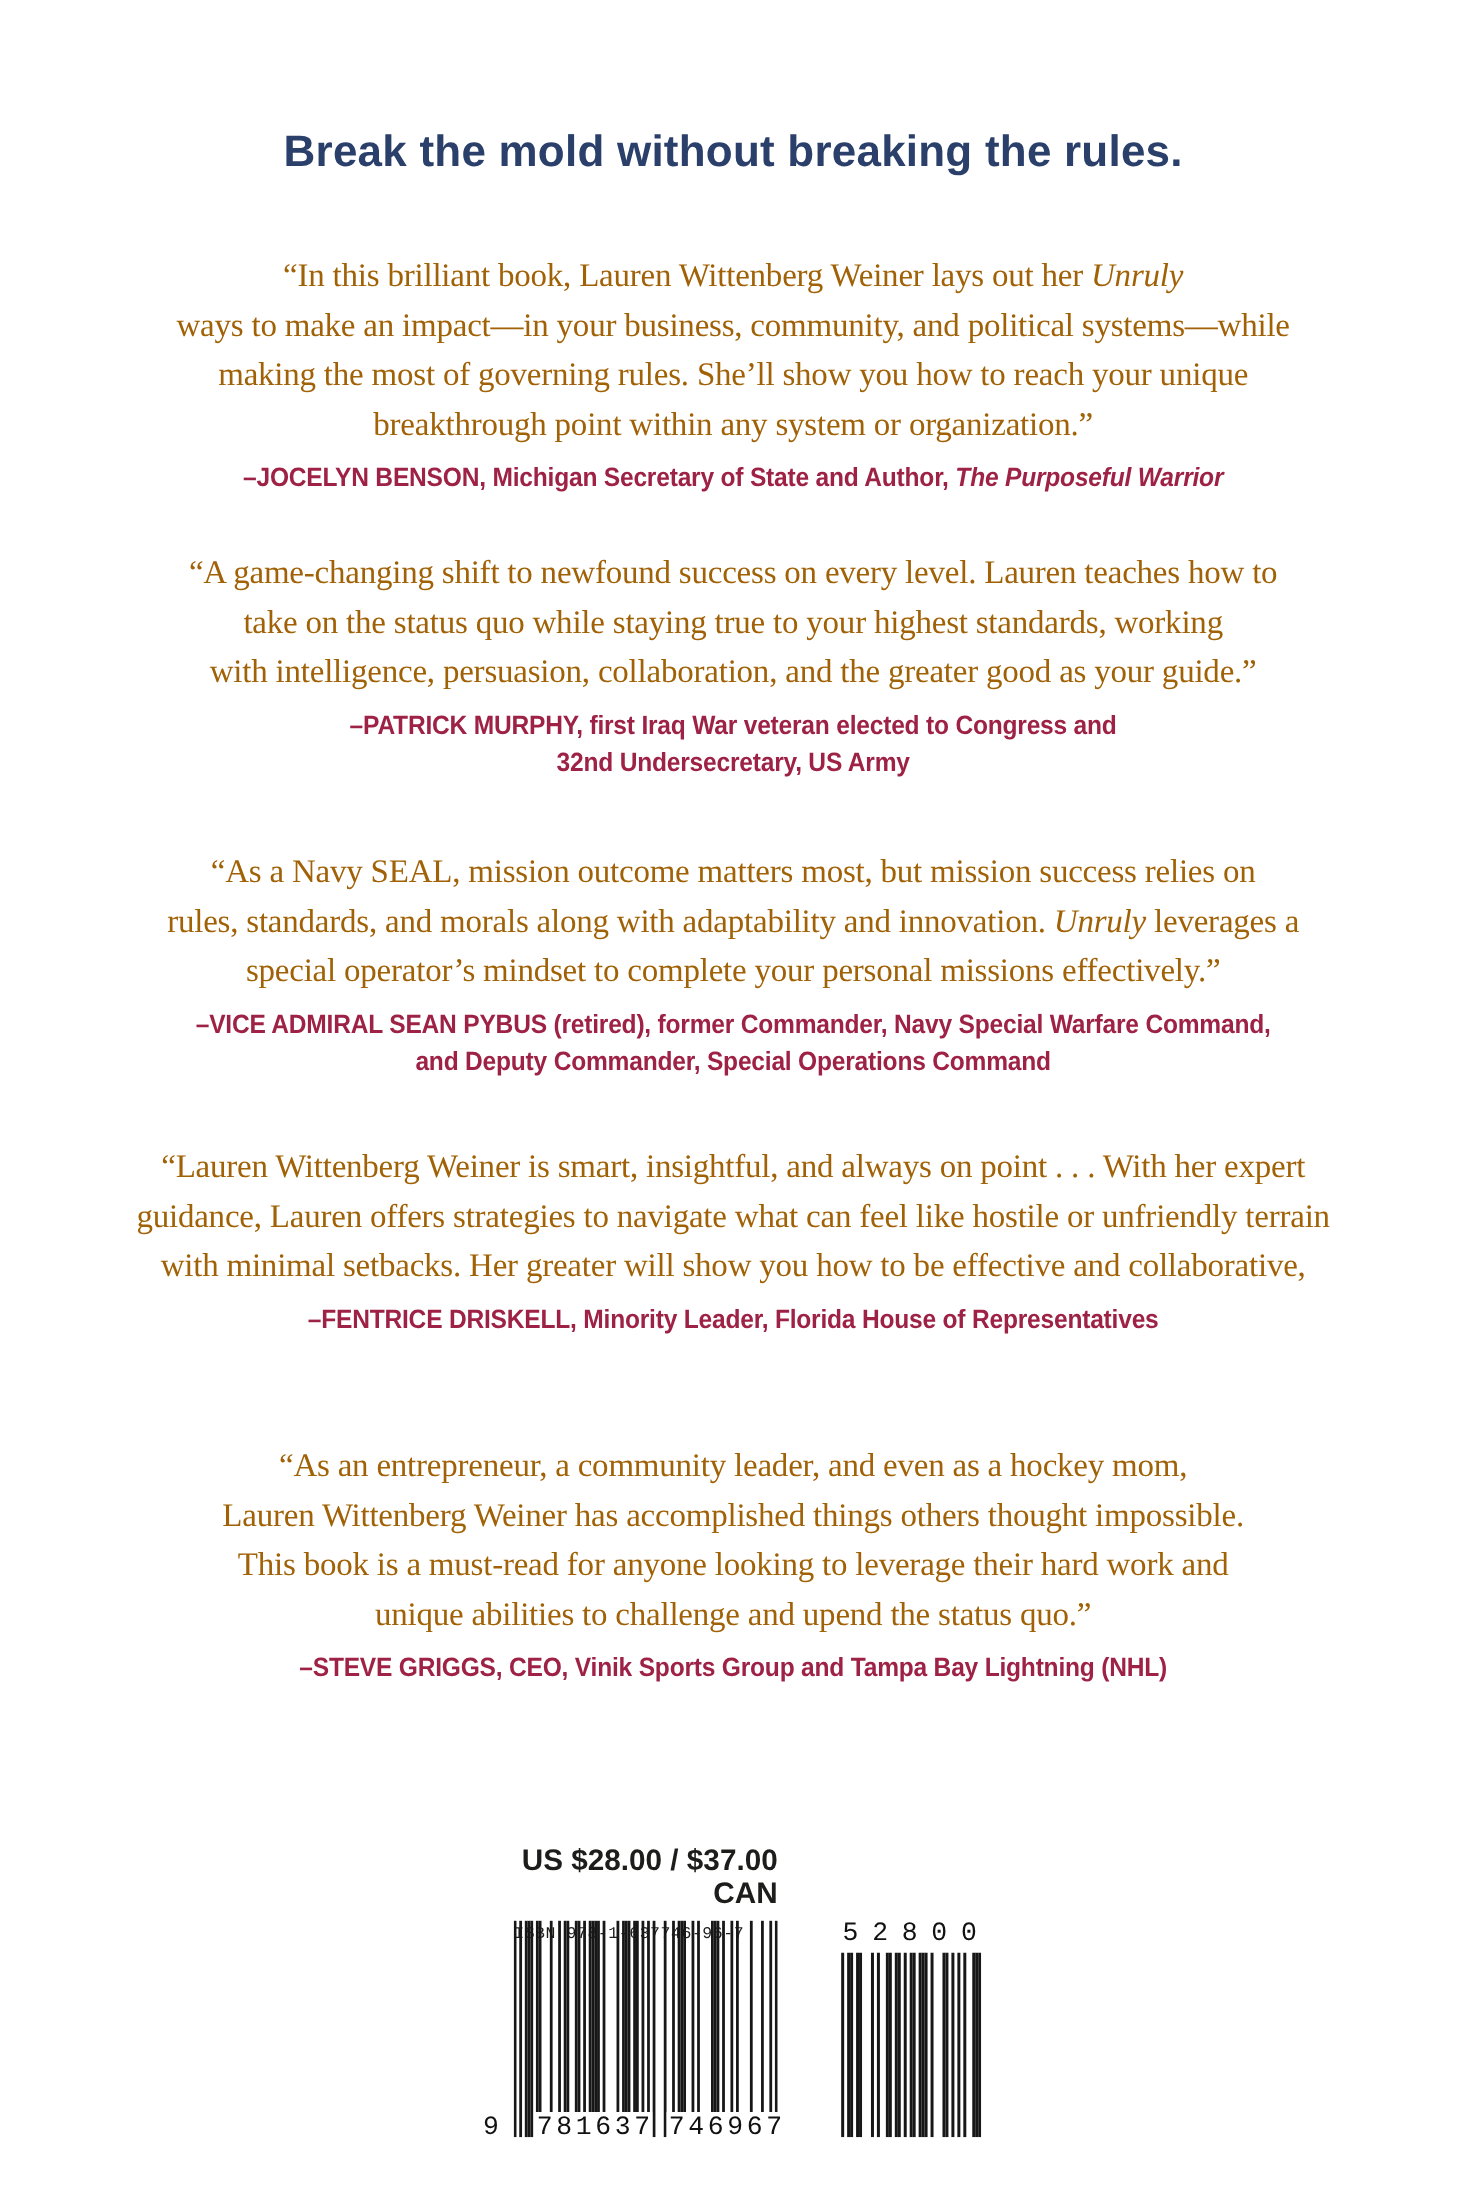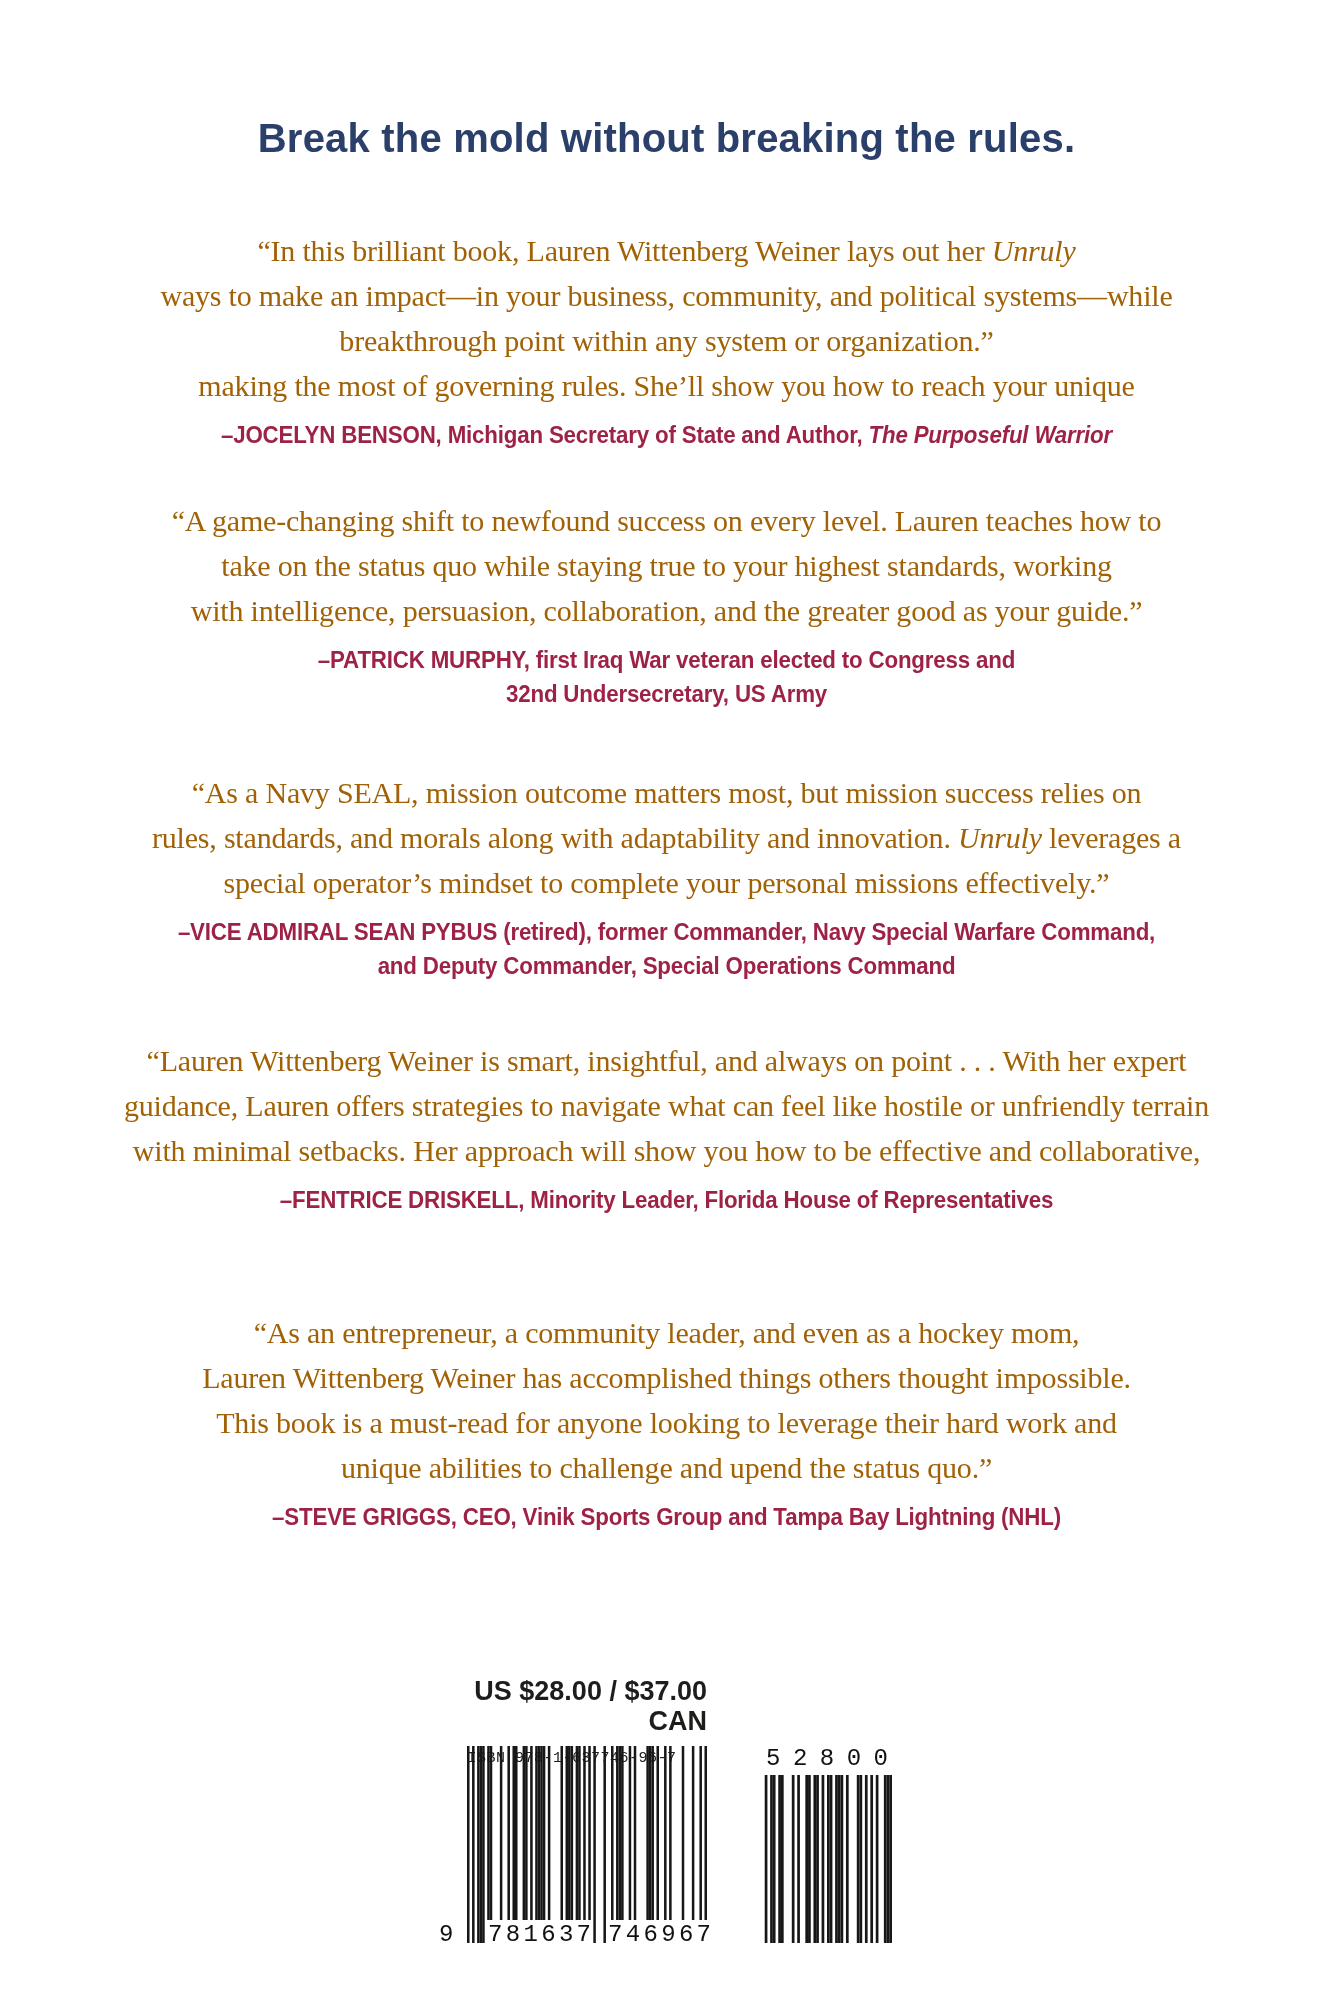--- a/index.html
+++ b/index.html
@@ -95,22 +95,22 @@
 
 <div class="page">
 
   <h1 class="headline">Break the mold without breaking the rules.</h1>
 
   <div class="quotes" id="quotes-list">
       <div class="quote-block">
         <div class="quote-text">
           <div class="q-line"><span>“In this brilliant book, Lauren Wittenberg Weiner lays out her </span><span class="it">Unruly</span></div>
           <div class="q-line"><span>ways to make an impact—in your business, community, and political systems—while</span></div>
+          <div class="q-line"><span>making the most of governing rules. She’ll show you how to reach your unique</span></div>
           <div class="q-line"><span>breakthrough point within any system or organization.”</span></div>
-          <div class="q-line"><span>making the most of governing rules. She’ll show you how to reach your unique</span></div>
         </div>
         <div class="attribution">
           <div class="q-line"><span>–JOCELYN BENSON, Michigan Secretary of State and Author, </span><span class="it">The Purposeful Warrior</span></div>
         </div>
       </div>
       <div class="quote-block">
         <div class="quote-text">
           <div class="q-line"><span>“A game-changing shift to newfound success on every level. Lauren teaches how to</span></div>
           <div class="q-line"><span>take on the status quo while staying true to your highest standards, working</span></div>
           <div class="q-line"><span>with intelligence, persuasion, collaboration, and the greater good as your guide.”</span></div>
@@ -128,21 +128,21 @@
         </div>
         <div class="attribution">
           <div class="q-line"><span>–VICE ADMIRAL SEAN PYBUS (retired), former Commander, Navy Special Warfare Command,</span></div>
           <div class="q-line"><span>and Deputy Commander, Special Operations Command</span></div>
         </div>
       </div>
       <div class="quote-block">
         <div class="quote-text">
           <div class="q-line"><span>“Lauren Wittenberg Weiner is smart, insightful, and always on point . . . With her expert</span></div>
           <div class="q-line"><span>guidance, Lauren offers strategies to navigate what can feel like hostile or unfriendly terrain</span></div>
-          <div class="q-line"><span>with minimal setbacks. Her approach will show you how to be effective and collaborative,</span></div>
+          <div class="q-line"><span>with minimal setbacks. Her greater will show you how to be effective and collaborative,</span></div>
         </div>
         <div class="attribution">
           <div class="q-line"><span>–FENTRICE DRISKELL, Minority Leader, Florida House of Representatives</span></div>
         </div>
       </div>
       <div class="quote-block">
         <div class="quote-text">
           <div class="q-line"><span>“As an entrepreneur, a community leader, and even as a hockey mom,</span></div>
           <div class="q-line"><span>Lauren Wittenberg Weiner has accomplished things others thought impossible.</span></div>
           <div class="q-line"><span>This book is a must-read for anyone looking to leverage their hard work and</span></div>

